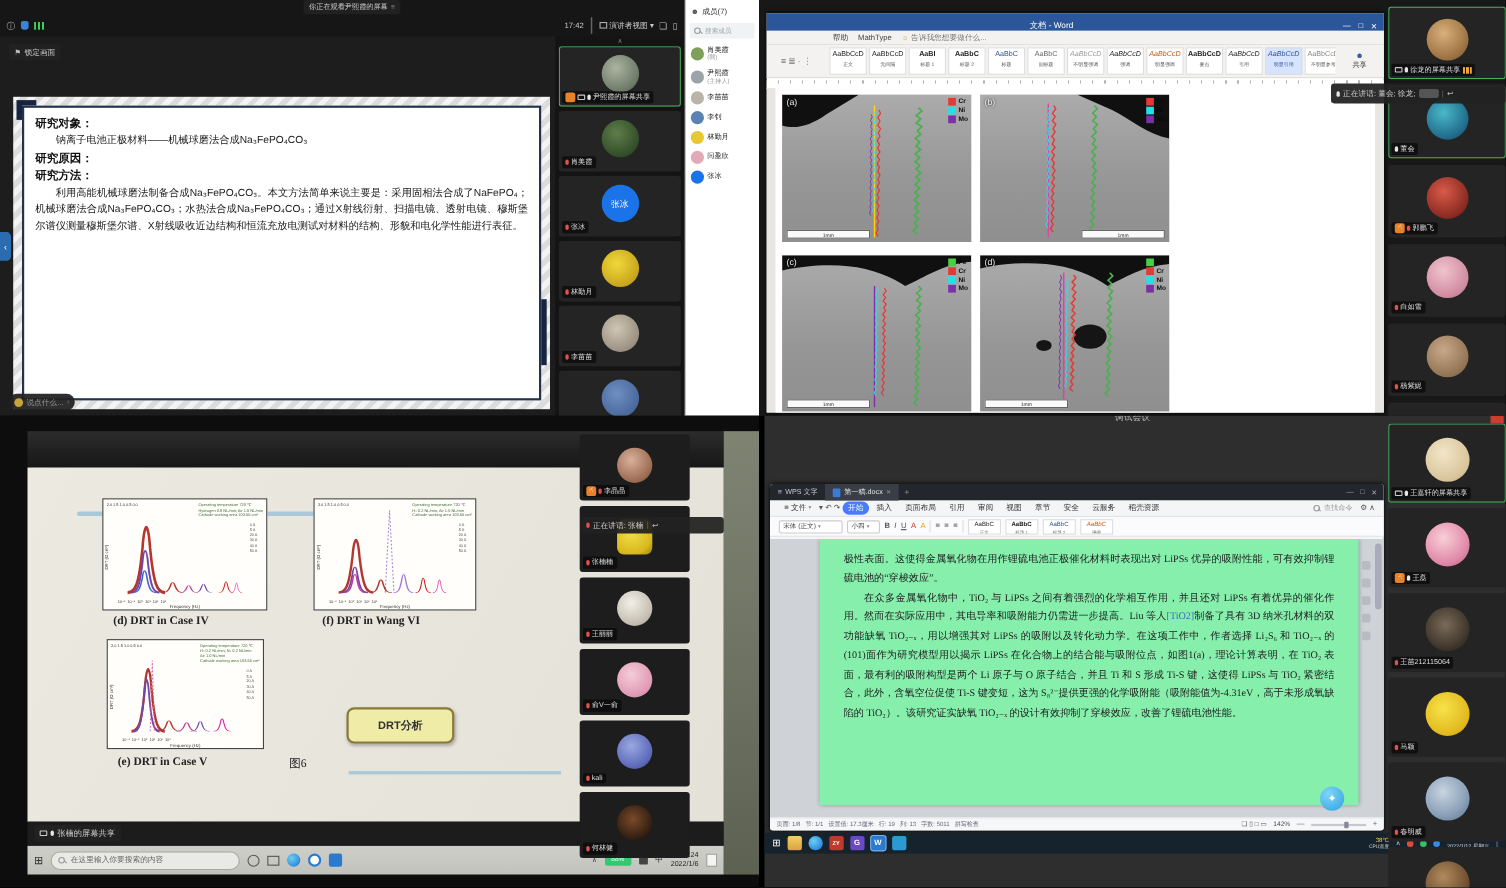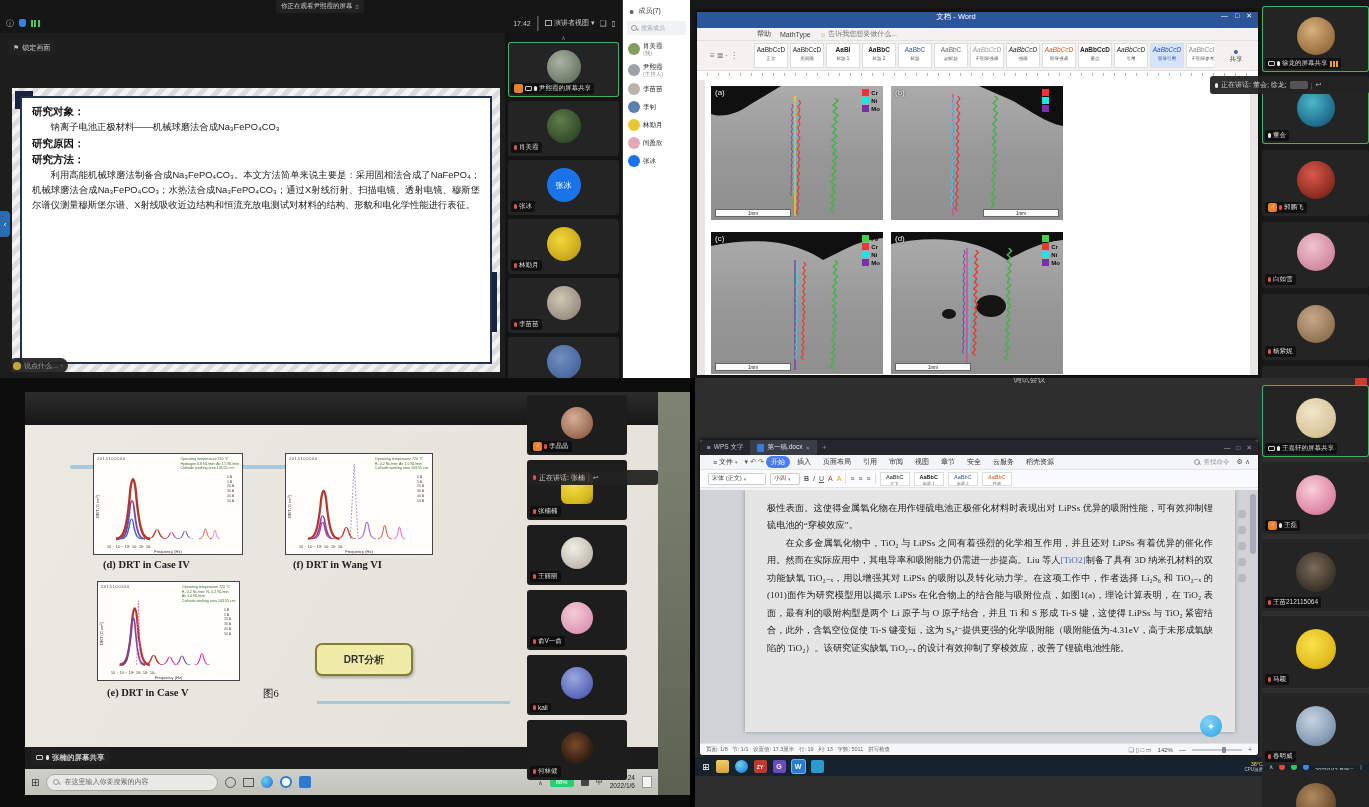--- a/index.html
+++ b/index.html
@@ -212,21 +212,21 @@
         </div>
     <div class="mrow">
           <span class="mav" style="background:#1a73e8"></span>
           <span class="mnm">张冰</span>
         </div>
   </aside>
 </section>
 
 <section class="panel" style="left:690px;top:0;width:679px;height:378px;background:#181818">
   <div class="abs" style="left:7px;top:12px;width:561px;height:363px;background:#fff;box-shadow:0 0 4px #000">
-    <div style="height:16px;background:#2b579a;display:flex;align-items:flex-start;color:#fff">
+    <div style="height:16px;background:#2b579a;display:flex;align-items:flex-end;color:#fff">
       <span style="flex:1;text-align:center;font-size:7.5px">文档 - Word</span>
       <span style="display:flex;gap:7px;padding:0 6px;font-size:7px">
         <span>—</span>
         <span>□</span>
         <span>✕</span>
       </span>
     </div>
     <div style="height:13px;background:#f3f2f1;border-bottom:1px solid #e3e1df;display:flex;align-items:center;gap:9px;padding-left:60px;font-size:7px;color:#444">
       <span>帮助</span>
       <span>MathType</span>
@@ -580,21 +580,21 @@
 50 A</span>
     </figure>
     <figcaption class="cap" style="left:82px;top:262px">(e) DRT in Case V</figcaption>
     <span class="cap" style="left:238px;top:262px;font-weight:normal">图6</span>
 
     <div class="abs" style="left:290px;top:218px;width:98px;height:33px;background:#eeeca6;border:2px solid #8a7a3a;border-radius:7px;display:flex;align-items:center;justify-content:center;font-size:10px;font-weight:bold;color:#333;box-shadow:1px 2px 3px rgba(0,0,0,.25)">DRT分析</div>
     <div class="abs" style="left:292px;top:276px;width:193px;height:3px;background:#a9c9da"></div>
   </div>
 
   <div class="abs" style="left:25px;top:369px;width:633px;height:22px;background:#1c1c1c">
-    <span class="toastp" style="position:absolute;left:6px;top:3px;height:15px;font-size:7.5px;font-weight:bold">
+    <span class="toastp" style="position:absolute;left:6px;top:3px;height:15px;font-size:7.5px;font-weight:normal">
       <i class="scr"></i>
       <i class="mic on"></i>
       <span>张楠的屏幕共享</span>
     </span>
   </div>
   <div class="abs" style="left:25px;top:391px;width:633px;height:26px;background:linear-gradient(180deg,#cfcfc9,#c2c2bc);display:flex;align-items:center;gap:7px;padding:0 6px">
     <span style="color:#333;font-size:10px">⊞</span>
     <span style="width:172px;height:17px;background:#e9e9e5;border:1px solid #a8a8a2;border-radius:9px;display:flex;align-items:center;gap:4px;padding:0 6px">
           <i class="sico"></i>
           <span style="font-size:7px;color:#666">在这里输入你要搜索的内容</span>
@@ -752,21 +752,21 @@
       <div class="wchip">
             <div class="aa" style="color:#2f5496">AaBbC</div>
             <div class="cl">标题 2</div>
           </div>
       <div class="wchip">
             <div class="aa" style="color:#c45911;font-style:italic">AaBbC</div>
             <div class="cl">强调</div>
           </div>
     </div>
     <div style="position:absolute;left:0;top:50px;right:0;bottom:12px;background:#cfd2d6;overflow:hidden">
-      <div style="position:absolute;left:45px;top:0;width:490px;bottom:11px;background:#e5e5e5;box-shadow:0 0 4px rgba(0,0,0,.3);padding:10px 22px 0">
+      <div style="position:absolute;left:45px;top:0;width:490px;bottom:11px;background:#86efac;box-shadow:0 0 4px rgba(0,0,0,.3);padding:10px 22px 0">
         <div class="doctext">
           <p>极性表面。这使得金属氧化物在用作锂硫电池正极催化材料时表现出对 LiPSs 优异的吸附性能，可有效抑制锂硫电池的“穿梭效应”。</p>
           <p class="ind"><span>在众多金属氧化物中，TiO₂ 与 LiPSs 之间有着强烈的化学相互作用，并且还对 LiPSs 有着优异的催化作用。然而在实际应用中，其电导率和吸附能力仍需进一步提高。Liu 等人</span><span class="lnk">[TiO2]</span><span>制备了具有 3D 纳米孔材料的双功能缺氧 TiO₂₋ₓ，用以增强其对 LiPSs 的吸附以及转化动力学。在这项工作中，作者选择 Li₂S₆ 和 TiO₂₋ₓ 的(101)面作为研究模型用以揭示 LiPSs 在化合物上的结合能与吸附位点，如图1(a)，理论计算表明，在 TiO₂ 表面，最有利的吸附构型是两个 Li 原子与 O 原子结合，并且 Ti 和 S 形成 Ti-S 键，这使得 LiPSs 与 TiO₂ 紧密结合，此外，含氧空位促使 Ti-S 键变短，这为 S₈²⁻提供更强的化学吸附能（吸附能值为-4.31eV，高于未形成氧缺陷的 TiO₂）。该研究证实缺氧 TiO₂₋ₓ 的设计有效抑制了穿梭效应，改善了锂硫电池性能。</span></p>
         </div>
       </div>
       <div style="position:absolute;right:2px;top:4px;width:6px;height:60px;background:#aab;border-radius:3px"></div>
       <div style="position:absolute;right:12px;top:20px;display:flex;flex-direction:column;gap:8px">
         <span style="width:8px;height:8px;background:#b8bcc2;border-radius:2px"></span>
         <span style="width:8px;height:8px;background:#b8bcc2;border-radius:2px"></span>
         <span style="width:8px;height:8px;background:#b8bcc2;border-radius:2px"></span>

